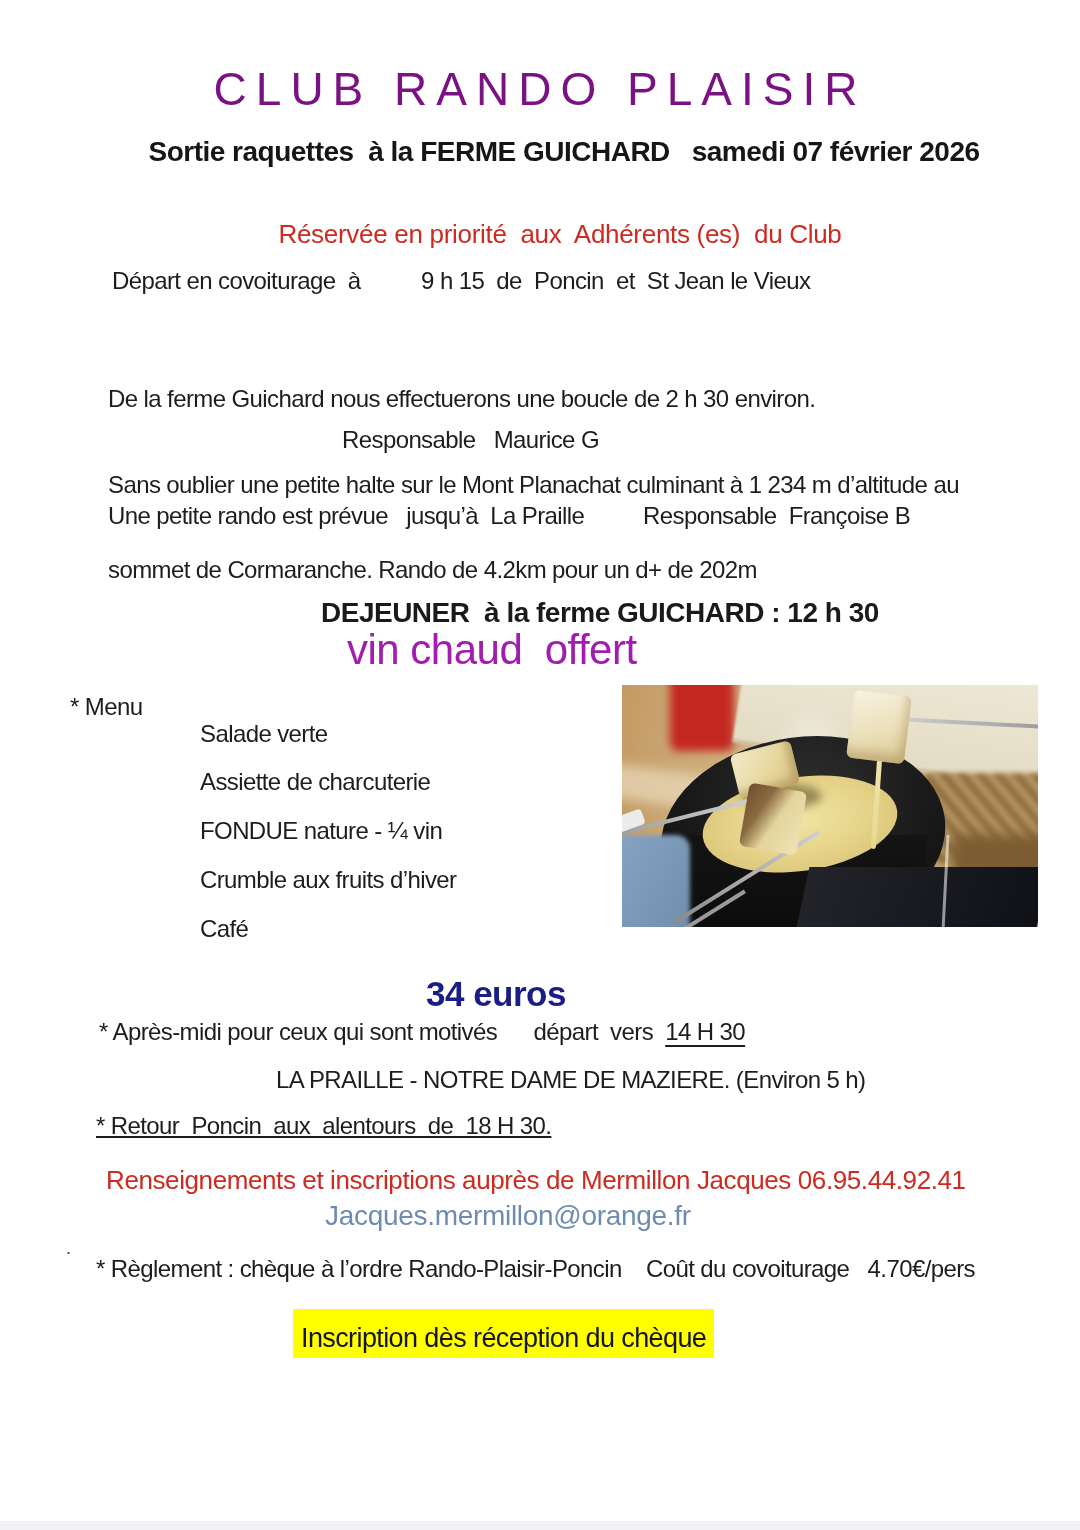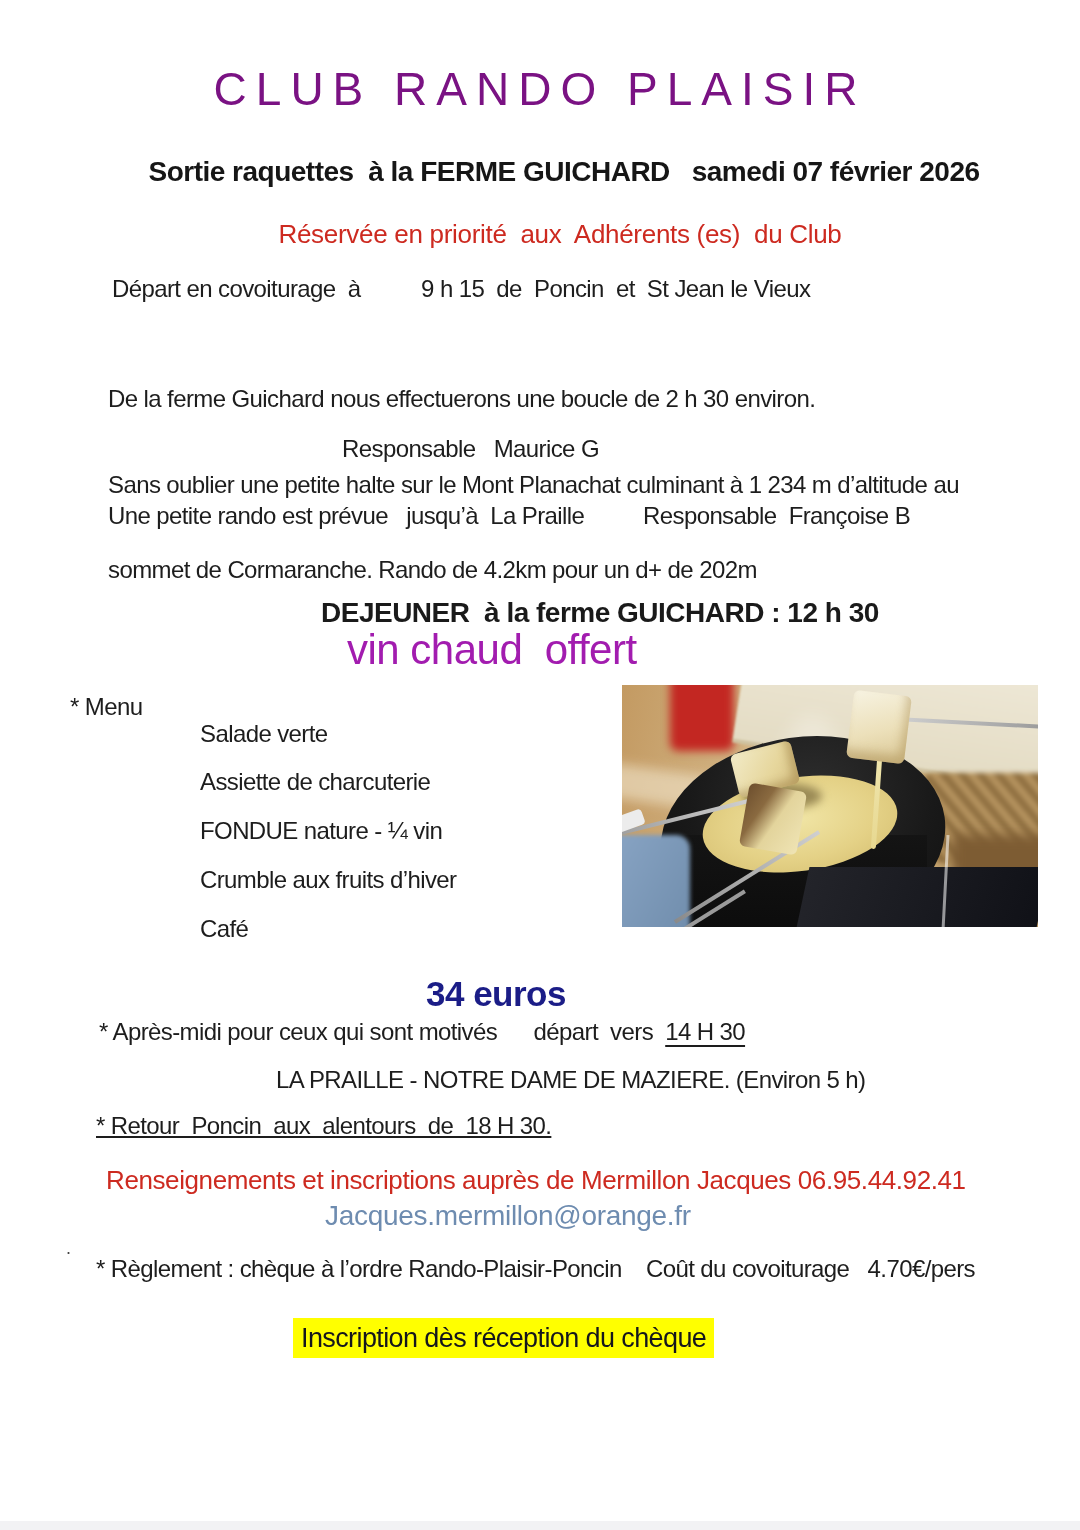--- a/index.html
+++ b/index.html
@@ -13,21 +13,21 @@
   .title{font-size:46px;letter-spacing:9px;color:#7a1283;font-weight:500;}
   .subtitle{font-size:28px;font-weight:bold;color:#161616;letter-spacing:-0.5px;}
   .red{color:#cd2a20;}
   .reserved{font-size:26px;letter-spacing:-0.3px;padding-left:40px;}
   .body24{font-size:24px;color:#1d1d1d;}
   .lunch{font-size:28px;letter-spacing:-0.5px;}
   .vin{font-size:42px;color:#a21caf;letter-spacing:-0.5px;}
   .price{font-size:35px;font-weight:bold;color:#1b1d87;letter-spacing:-0.5px;margin-top:36px;}
   .contact{font-size:26px;letter-spacing:-0.4px;}
   .email{font-size:28px;color:#6e8cb0;letter-spacing:-0.3px;text-decoration:none;}
-  .hl{background:#ffff00;padding:5px 8px 5px 8px;font-size:27px;color:#15161d;}
+  .hl{background:#ffff00;padding:14px 8px 5px 8px;font-size:27px;color:#15161d;}
   .deadline{font-size:33px;font-weight:bold;color:#e2251e;letter-spacing:-0.3px;}
   .underline{text-decoration:underline;text-underline-offset:5px;}
   .stray{font-size:18px;color:#444;}
   .footer-strip{position:absolute;left:0;right:0;top:1521px;height:9px;background:#f2f2f4;}
   
   .photo{position:absolute;left:622px;top:685px;width:416px;height:242px;overflow:hidden;
          background:linear-gradient(100deg,#c39a62 0%,#d2b383 30%,#d8c092 55%,#c4a470 75%,#b5905a 100%);}
   .photo div{position:absolute;}
   .ph-wood-streak{left:-20px;top:95px;width:260px;height:34px;background:rgba(238,224,196,0.65);transform:rotate(8deg);filter:blur(6px);}
   .ph-glass{left:48px;top:-12px;width:64px;height:78px;background:#c32722;border-radius:8px;filter:blur(4px);}
@@ -52,33 +52,33 @@
   .ph-cooktop{left:180px;top:182px;width:240px;height:70px;background:linear-gradient(100deg,#23242a,#101117);transform:skewX(-12deg);}
   .ph-cooktop-line{left:322px;top:150px;width:3px;height:95px;background:rgba(255,255,255,0.55);transform:rotate(3deg);filter:blur(0.5px);}
 </style>
 </head>
 <body>
 
 <div class="page">
 
   <div class="t title center" style="top:64px;">CLUB RANDO PLAISIR</div>
 
-  <div class="t subtitle center" style="top:156px;padding-left:48px;">Sortie raquettes  à la FERME GUICHARD   samedi 07 février 2026</div>
+  <div class="t subtitle center" style="top:136px;padding-left:48px;">Sortie raquettes  à la FERME GUICHARD   samedi 07 février 2026</div>
 
   <div class="t reserved red center" style="top:220px;">Réservée en priorité  aux  Adhérents (es)  du Club</div>
 
-  <div class="t body24" style="left:112px;top:276px;">Départ en covoiturage  à          9 h 15  de  Poncin  et  St Jean le Vieux</div>
+  <div class="t body24" style="left:112px;top:268px;">Départ en covoiturage  à          9 h 15  de  Poncin  et  St Jean le Vieux</div>
 
   <div class="t body24" style="left:108px;top:328px;line-height:28.5px;">
     <div>De la ferme Guichard nous effectuerons une boucle de 2 h 30 environ.</div>
     <div>Sans oublier une petite halte sur le Mont Planachat culminant à 1 234 m d’altitude au</div>
     <div>sommet de Cormaranche. Rando de 4.2km pour un d+ de 202m</div>
   </div>
 
-  <div class="t body24" style="left:342px;top:427px;margin-top:9px;">Responsable   Maurice G</div>
+  <div class="t body24" style="left:342px;top:427px;">Responsable   Maurice G</div>
 
   <div class="t body24" style="left:108px;top:503px;">Une petite rando est prévue   jusqu’à  La Praille</div>
   <div class="t body24" style="left:643px;top:503px;">Responsable  Françoise B</div>
 
   <div class="t lunch bold" style="left:321px;top:577px;margin-top:20px;">DEJEUNER  à la ferme GUICHARD : 12 h 30</div>
 
   <div class="t stray" style="left:540px;top:606px;">.</div>
 
   <div class="t vin" style="left:347px;top:626px;">vin chaud  offert</div>
 

